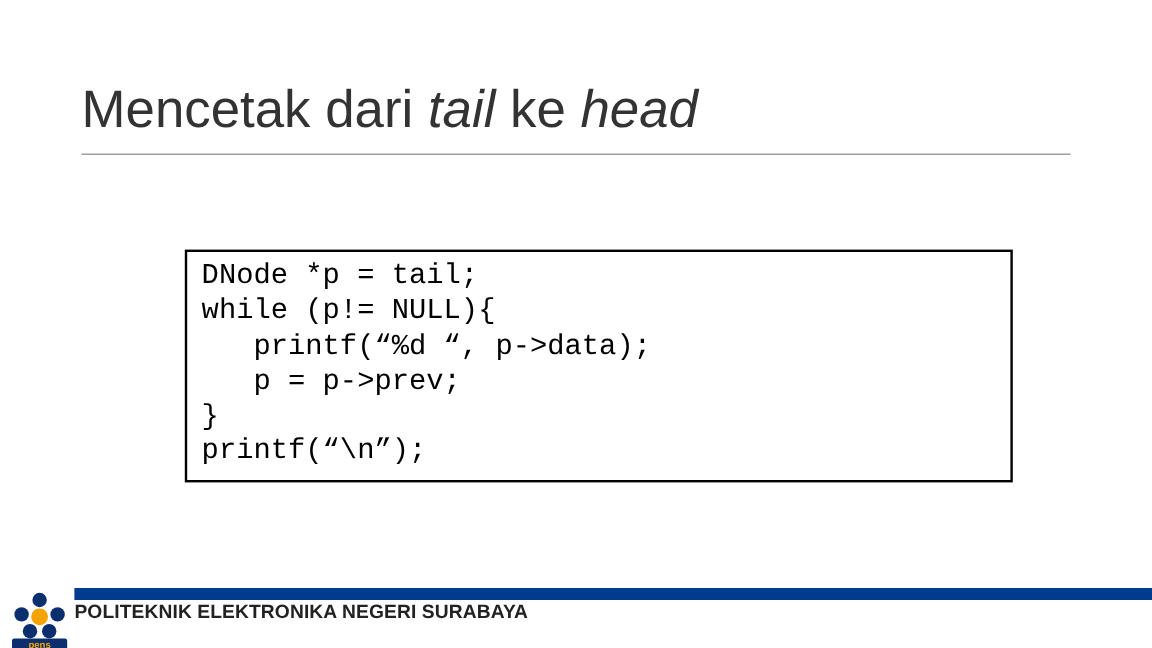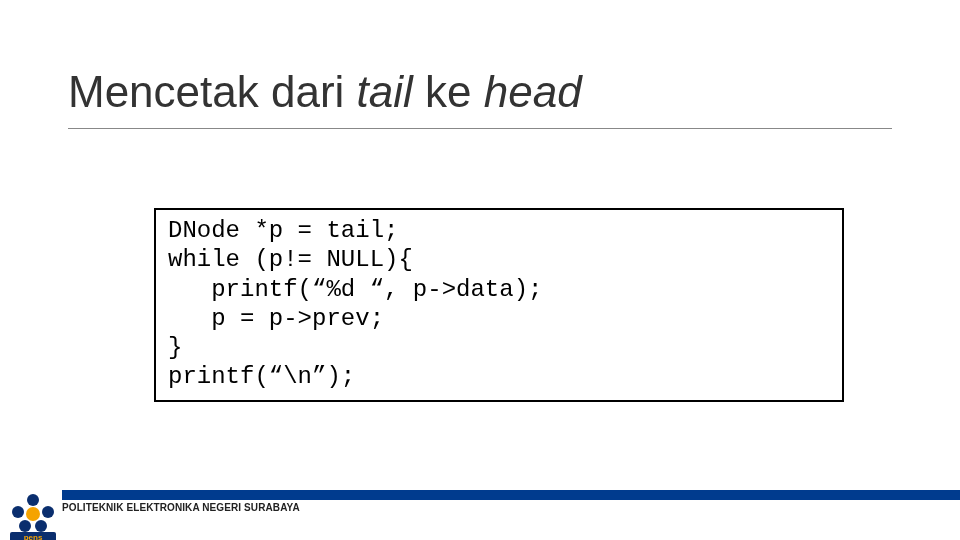--- a/index.html
+++ b/index.html
@@ -28,21 +28,21 @@
     left: 62px;
     top: 490px;
     right: 0;
     height: 10px;
     background: #003b8e;
   }
   .footer-text {
     position: absolute;
     left: 62px;
     top: 502px;
-    font-size: 10px;
+    font-size: 16px;
     font-weight: 700;
     color: #222;
     letter-spacing: 0.1px;
   }
   .logo {
     position: absolute;
     left: 4px;
     top: 486px;
     width: 58px;
     height: 58px;

